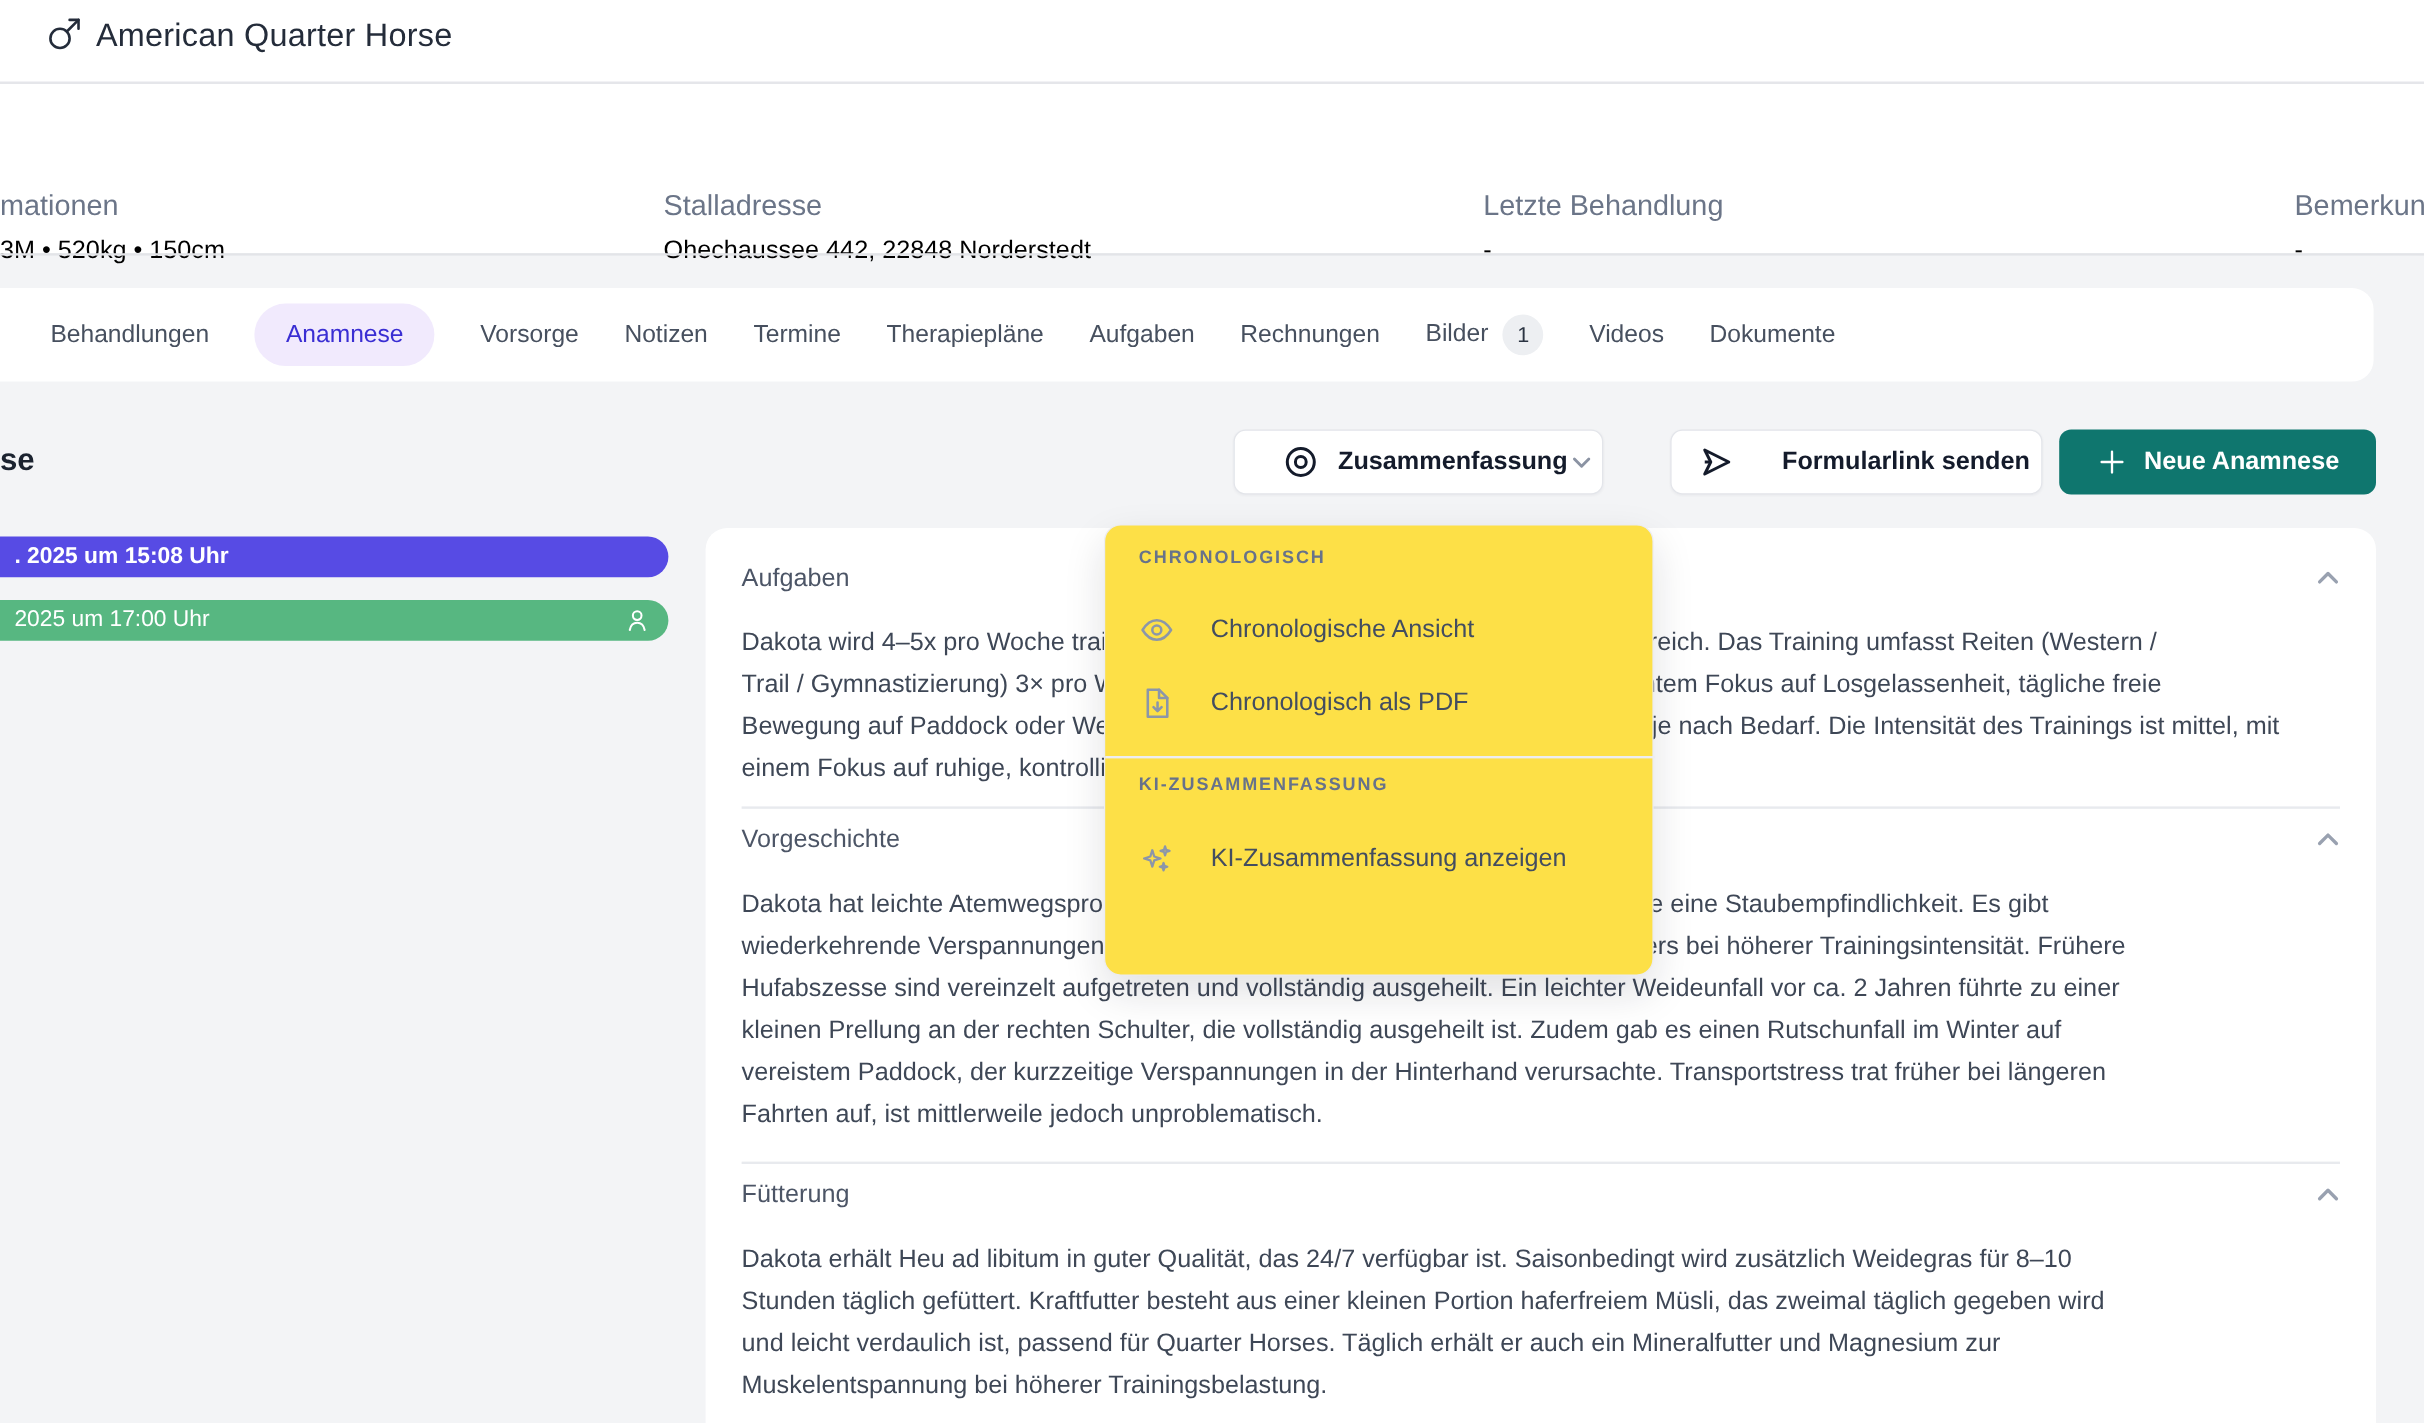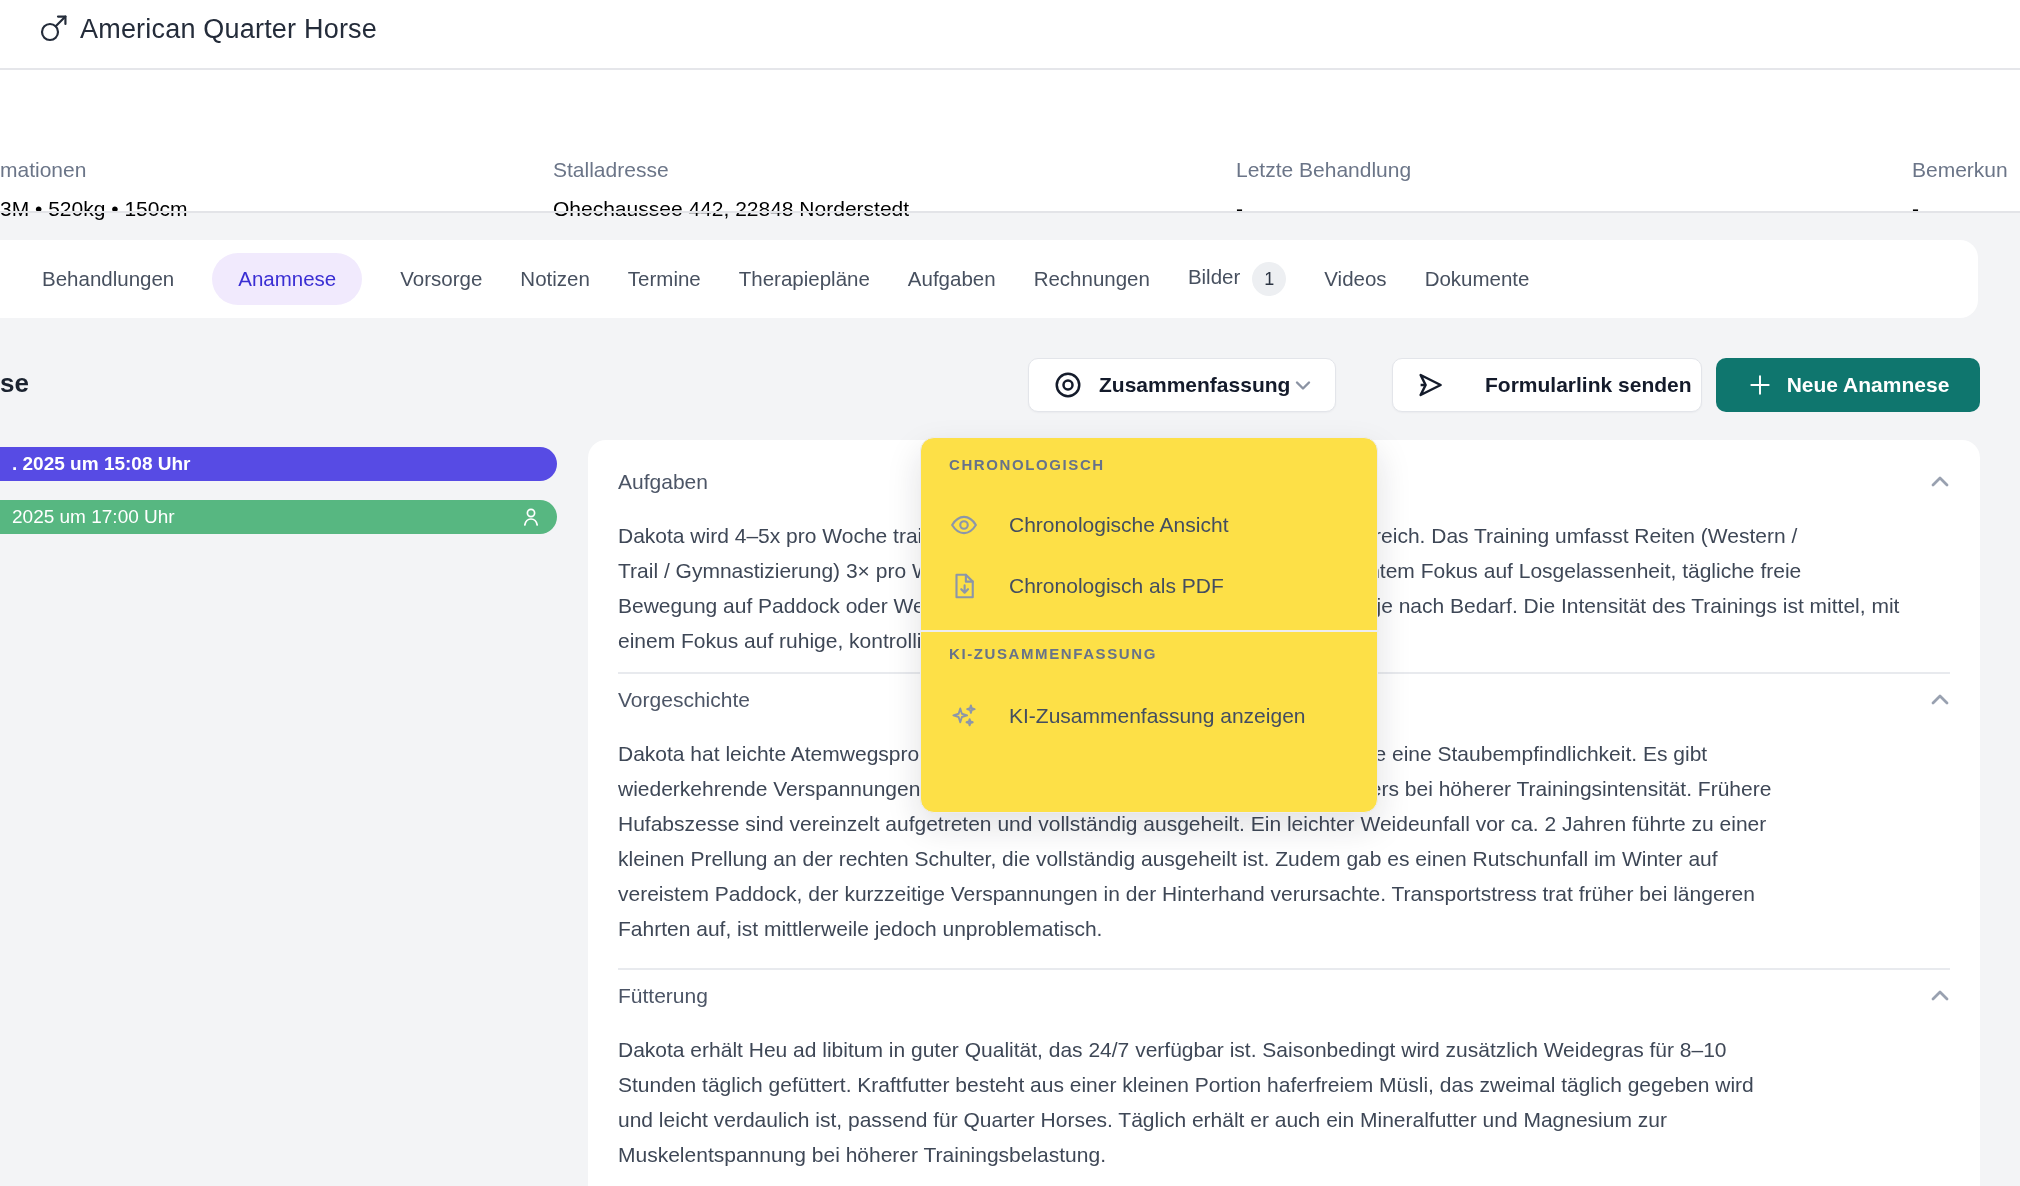--- a/index.html
+++ b/index.html
@@ -12,38 +12,38 @@
 
   
   .header-band { left:0; top:0; width:2020px; height:68px; background:#ffffff; }
   .patient-title { left:80px; top:14px; font-size:27px; color:#242c3a; letter-spacing:.2px; }
   .male-ic { left:38px; top:12px; }
   .divider-top { left:0; top:68px; width:2020px; height:2px; background:#e5e6ea; }
 
   
   .info-band { left:0; top:70px; width:2020px; height:141px; background:#ffffff; }
   .divider-info { left:0; top:211px; width:2020px; height:2px; background:#e3e4e8; }
-  .info-label { top:88px; font-size:21px; color:#6b7588; }
+  .info-label { top:88px; font-size:24px; color:#6b7588; }
   .info-value { top:127px; font-size:21px; color:#000000; }
 
   
   .tabbar { left:-30px; top:240px; width:2008px; height:78px; background:#ffffff; border-radius:18px;
             display:flex; align-items:center; padding-left:72px; }
   .tab { font-size:20.5px; color:#47505f; padding:14px 0; margin-right:38px; white-space:nowrap; cursor:pointer; }
   .tab.active { background:#f1eafd; color:#3a2ed3; padding:14px 26px; border-radius:30px; font-weight:500; }
   .tab-badge { display:inline-flex; align-items:center; justify-content:center; width:34px; height:34px;
                border-radius:50%; background:#edeff2; color:#2b3442; font-size:18px; margin-left:12px;
                vertical-align:middle; }
 
   
   .page-heading { left:0; top:368px; font-size:26px; font-weight:600; color:#1b2330; }
   .btn { top:358px; height:54px; display:flex; align-items:center; border-radius:10px; cursor:pointer; }
   .btn-white { background:#ffffff; border:1.5px solid #e3e5ea; box-shadow:0 1px 2px rgba(20,24,40,.04); }
   .btn-label { font-size:21px; font-weight:700; color:#141b2b; white-space:nowrap; }
-  .btn-summary { left:1028px; width:308px; padding:0 20px 0 24px; }
+  .btn-summary { left:1028px; width:308px; padding:0 20px 0 40px; }
   .btn-summary .btn-label { margin:0 auto 0 16px; }
   .btn-form { left:1392px; width:310px; padding:0 22px;gap:24px; }
   .btn-form .btn-label { margin-left:16px; }
   .btn-new { left:1716px; width:264px; background:#0f766e; justify-content:center; }
   .btn-new .btn-label { color:#ffffff; margin-left:14px; }
 
   
   .pill { left:-24px; width:581px; height:34px; border-radius:17px; display:flex; align-items:center;
           padding-left:36px; color:#ffffff; cursor:pointer; }
   .pill-1 { top:447px; background:#574be4; font-size:19px; font-weight:700; }

